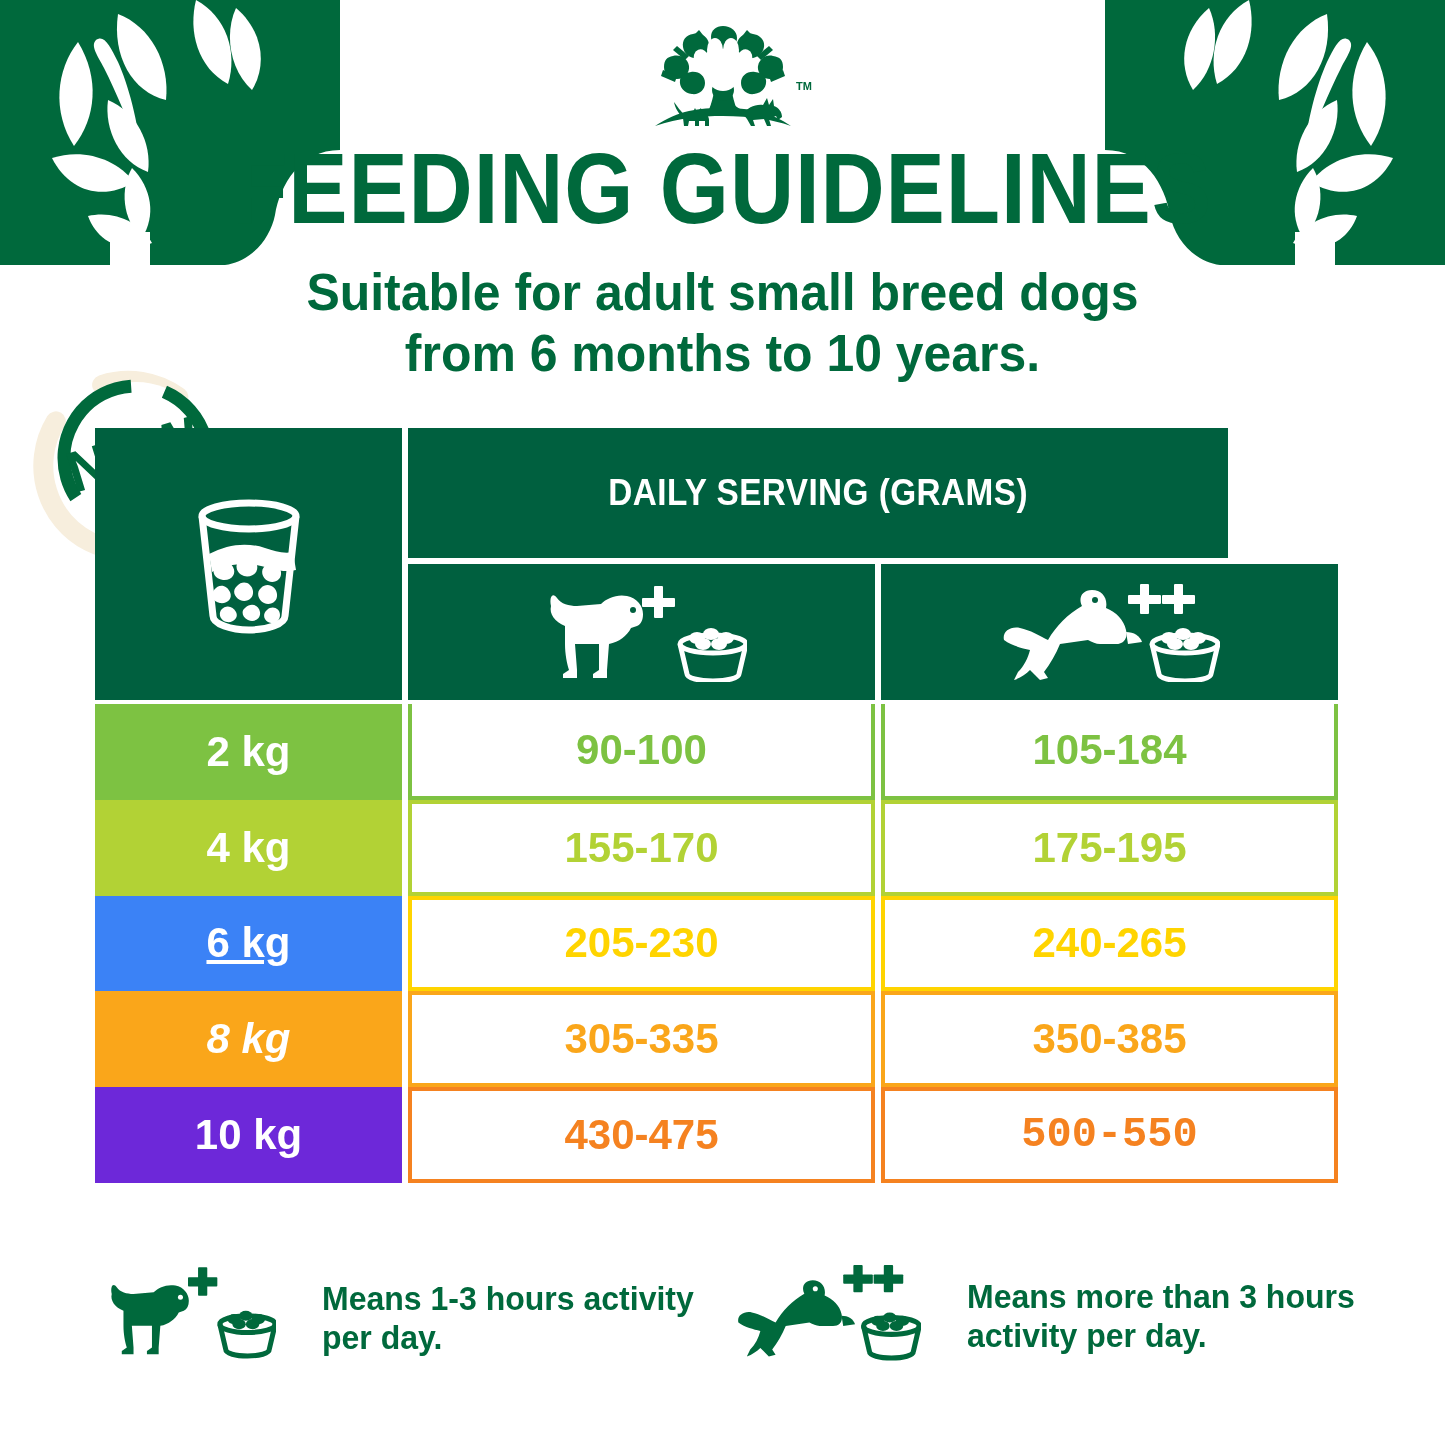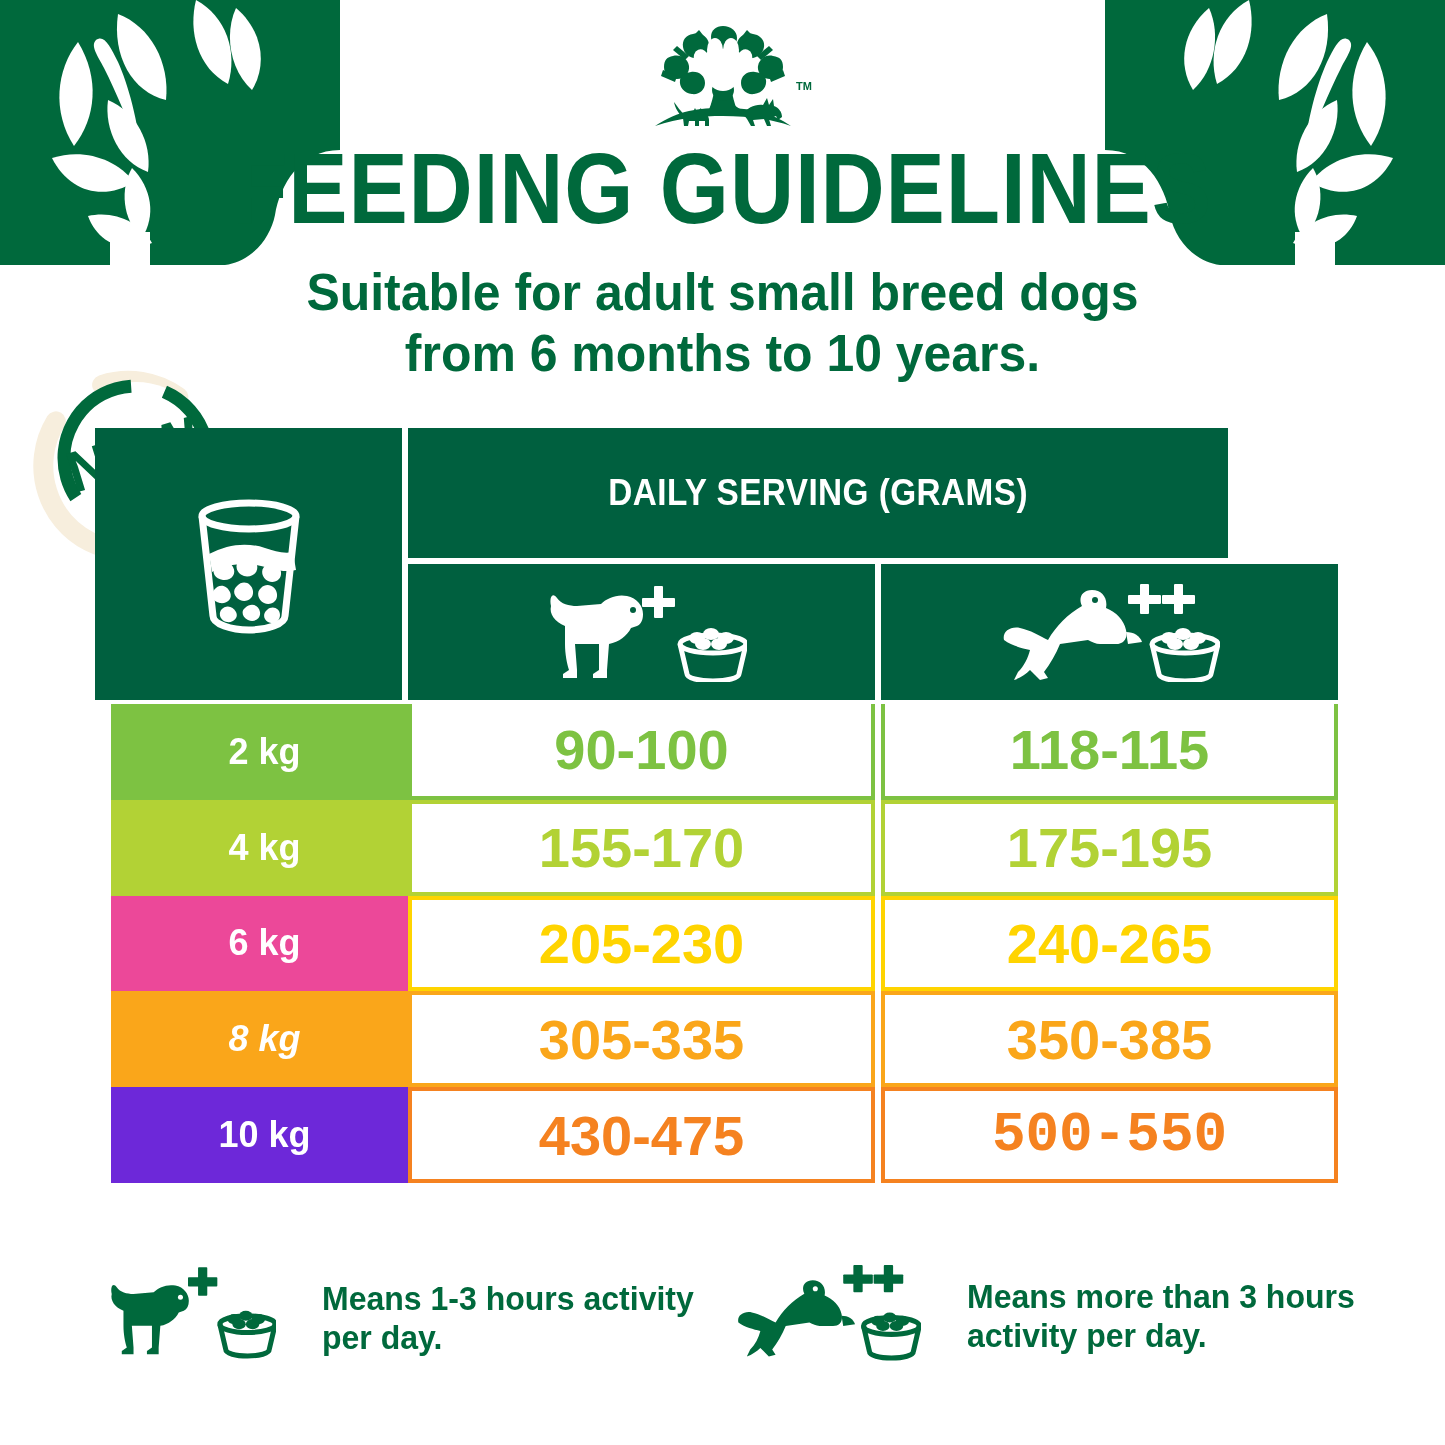--- a/index.html
+++ b/index.html
@@ -75,30 +75,30 @@
     position:absolute;top:136px;height:136px;background:#00603F;
     display:flex;align-items:center;justify-content:center;
   }
   .hdr-c1{left:313px;width:467px;}
   .hdr-c2{left:786px;width:457px;}
   .hdr-c1 svg,.hdr-c2 svg{display:block;}
 
   .rows{position:absolute;left:0;top:276px;right:0;bottom:0;}
   .row{position:relative;height:95.8px;margin-bottom:0;}
   .row .wcell{
-    position:absolute;left:16px;top:0;width:307px;height:100%;
+    position:absolute;left:0;top:0;width:307px;height:100%;
     display:flex;align-items:center;justify-content:center;
-    color:#ffffff;font-weight:700;font-size:36px;
+    color:#ffffff;font-weight:700;font-size:42px;
   }
   .row .vcell{
     position:absolute;top:0;height:100%;
     background:#ffffff;
     box-sizing:border-box;
     display:flex;align-items:center;justify-content:center;
-    font-weight:700;font-size:56px;
+    font-weight:700;font-size:42px;
   }
   .row .vcell.c1{left:313px;width:467px;}
   .row .vcell.c2{left:786px;width:457px;}
 
   
   .legend{position:absolute;top:1258px;left:0;width:1445px;height:140px;}
   .leg{position:absolute;display:flex;align-items:flex-start;gap:24px;}
   .leg.one{left:100px;top:2px;}
   .leg.two{left:735px;top:0px;}
   .leg .ico{flex:0 0 auto;margin-right:22px;}
@@ -309,29 +309,29 @@
             <ellipse cx="191" cy="62" rx="8" ry="6"></ellipse>
           </g>
         </svg>
       </span>
     </div>
 
     <div class="rows" id="rows-container">
         <div class="row">
           <div class="wcell" style="background: rgb(125, 194, 66);">2 kg</div>
           <div class="vcell c1" style="color: rgb(125, 194, 66); border-width: 0px 4px 4px; border-style: solid; border-color: rgb(125, 194, 66); border-image: initial;">90-100</div>
-          <div class="vcell c2" style="color: rgb(125, 194, 66); border-width: 0px 4px 4px; border-style: solid; border-color: rgb(125, 194, 66); border-image: initial;">118-115</div>
+          <div class="vcell c2" style="color: rgb(125, 194, 66); border-width: 0px 4px 4px; border-style: solid; border-color: rgb(125, 194, 66); border-image: initial;">105-184</div>
         </div>
         <div class="row">
           <div class="wcell" style="background: rgb(178, 210, 53);">4 kg</div>
           <div class="vcell c1" style="color: rgb(178, 210, 53); border: 4px solid rgb(178, 210, 53);">155-170</div>
           <div class="vcell c2" style="color: rgb(178, 210, 53); border: 4px solid rgb(178, 210, 53);">175-195</div>
         </div>
         <div class="row">
-          <div class="wcell" style="background: #ec4899;">6 kg</div>
+          <div class="wcell" style="background: #3b82f6; text-decoration: underline;">6 kg</div>
           <div class="vcell c1" style="color: rgb(255, 212, 0); border: 4px solid rgb(255, 212, 0);">205-230</div>
           <div class="vcell c2" style="color: rgb(255, 212, 0); border: 4px solid rgb(255, 212, 0);">240-265</div>
         </div>
         <div class="row">
           <div class="wcell" style="background: rgb(250, 166, 26); font-style: italic;">8 kg</div>
           <div class="vcell c1" style="color: rgb(250, 166, 26); border: 4px solid rgb(250, 166, 26);">305-335</div>
           <div class="vcell c2" style="color: rgb(250, 166, 26); border: 4px solid rgb(250, 166, 26);">350-385</div>
         </div>
         <div class="row">
           <div class="wcell" style="background: #6d28d9;">10 kg</div>

